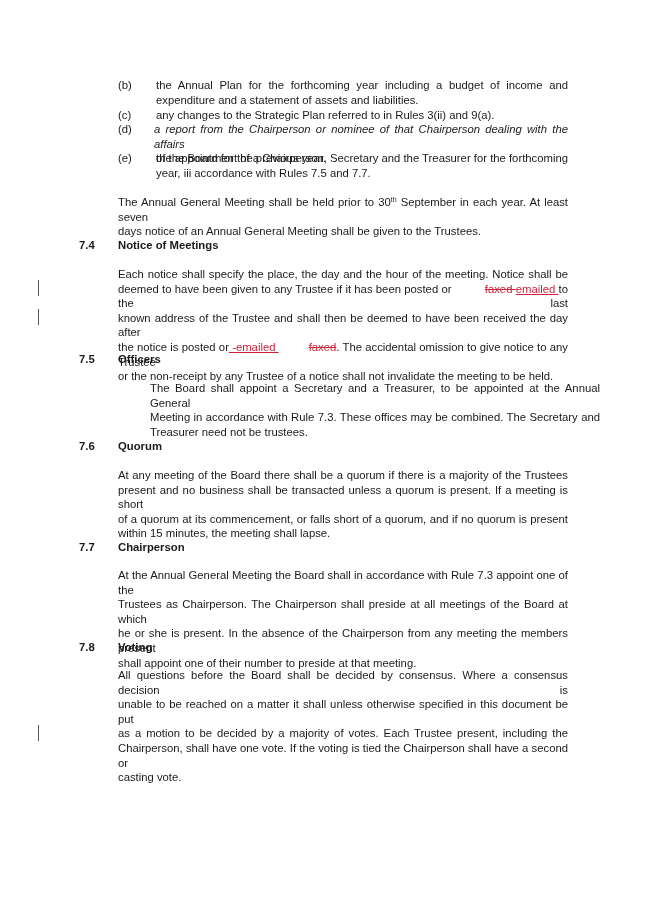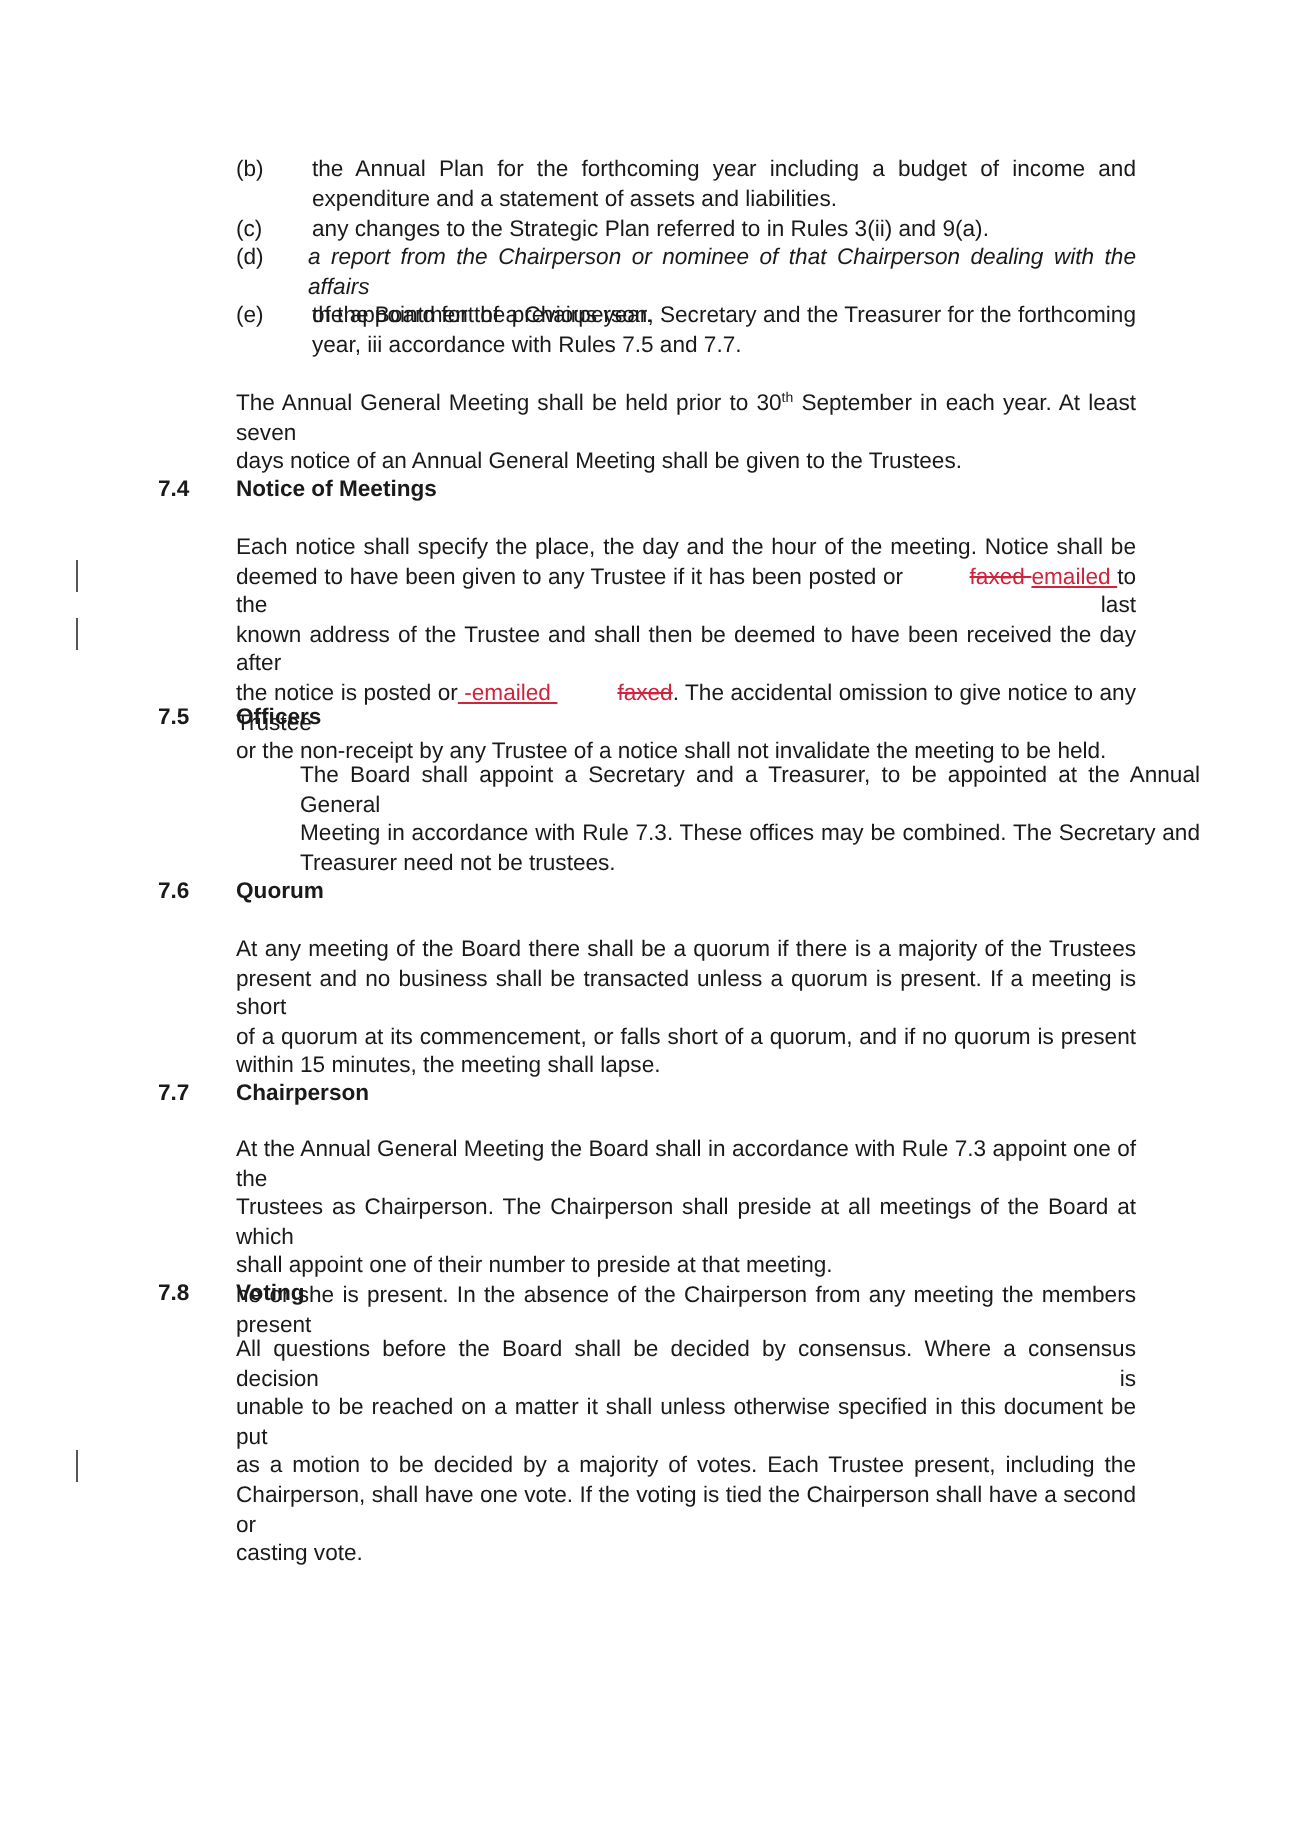--- a/index.html
+++ b/index.html
@@ -104,22 +104,22 @@
     <span class="ln last">within 15 minutes, the meeting shall lapse.</span>
   </div>
 
   <div class="heading" style="top:541px;">
     <span class="num">7.7</span>
     <span class="title">Chairperson</span>
   </div>
   <div class="para txt" style="top:568px;">
     <span class="ln">At the Annual General Meeting the Board shall in accordance with Rule 7.3 appoint one of the</span>
     <span class="ln">Trustees as Chairperson.  The Chairperson shall preside at all meetings of the Board at which</span>
+    <span class="ln">he or she is present. In the absence of the Chairperson from any meeting the members present</span>
     <span class="ln last">shall appoint one of their number to preside at that meeting.</span>
-    <span class="ln">he or she is present. In the absence of the Chairperson from any meeting the members present</span>
   </div>
 
   <div class="heading" style="top:641px;">
     <span class="num">7.8</span>
     <span class="title">Voting</span>
   </div>
   <div class="para txt" style="top:668px;">
     <span class="ln">All questions before the Board shall be decided by consensus. Where a consensus decision is</span>
     <span class="ln">unable to be reached on a matter it shall unless otherwise specified in this document be put</span>
     <span class="ln">as a motion to be decided by a majority of votes. Each Trustee present, including the</span>

